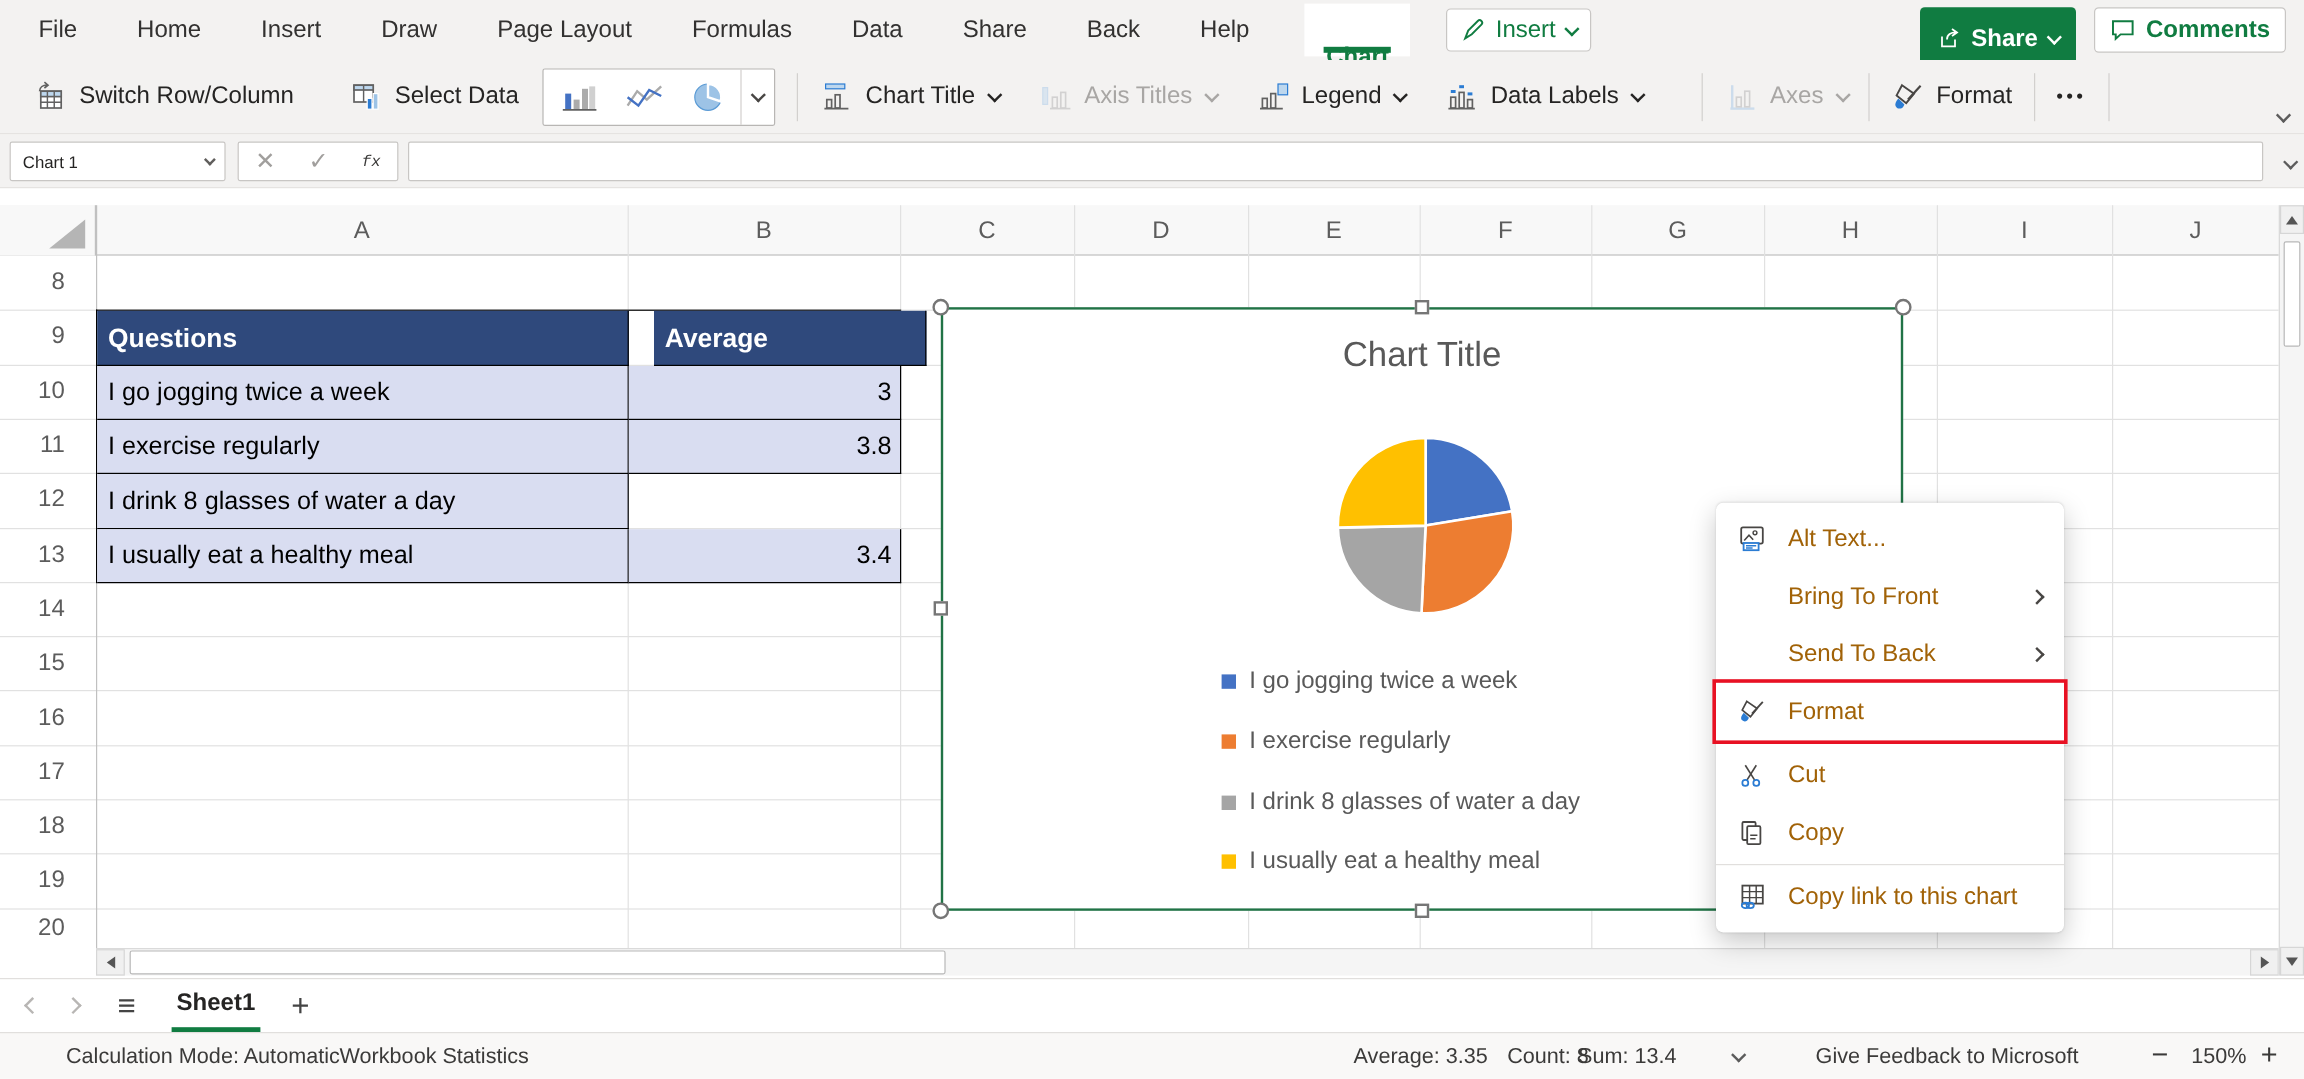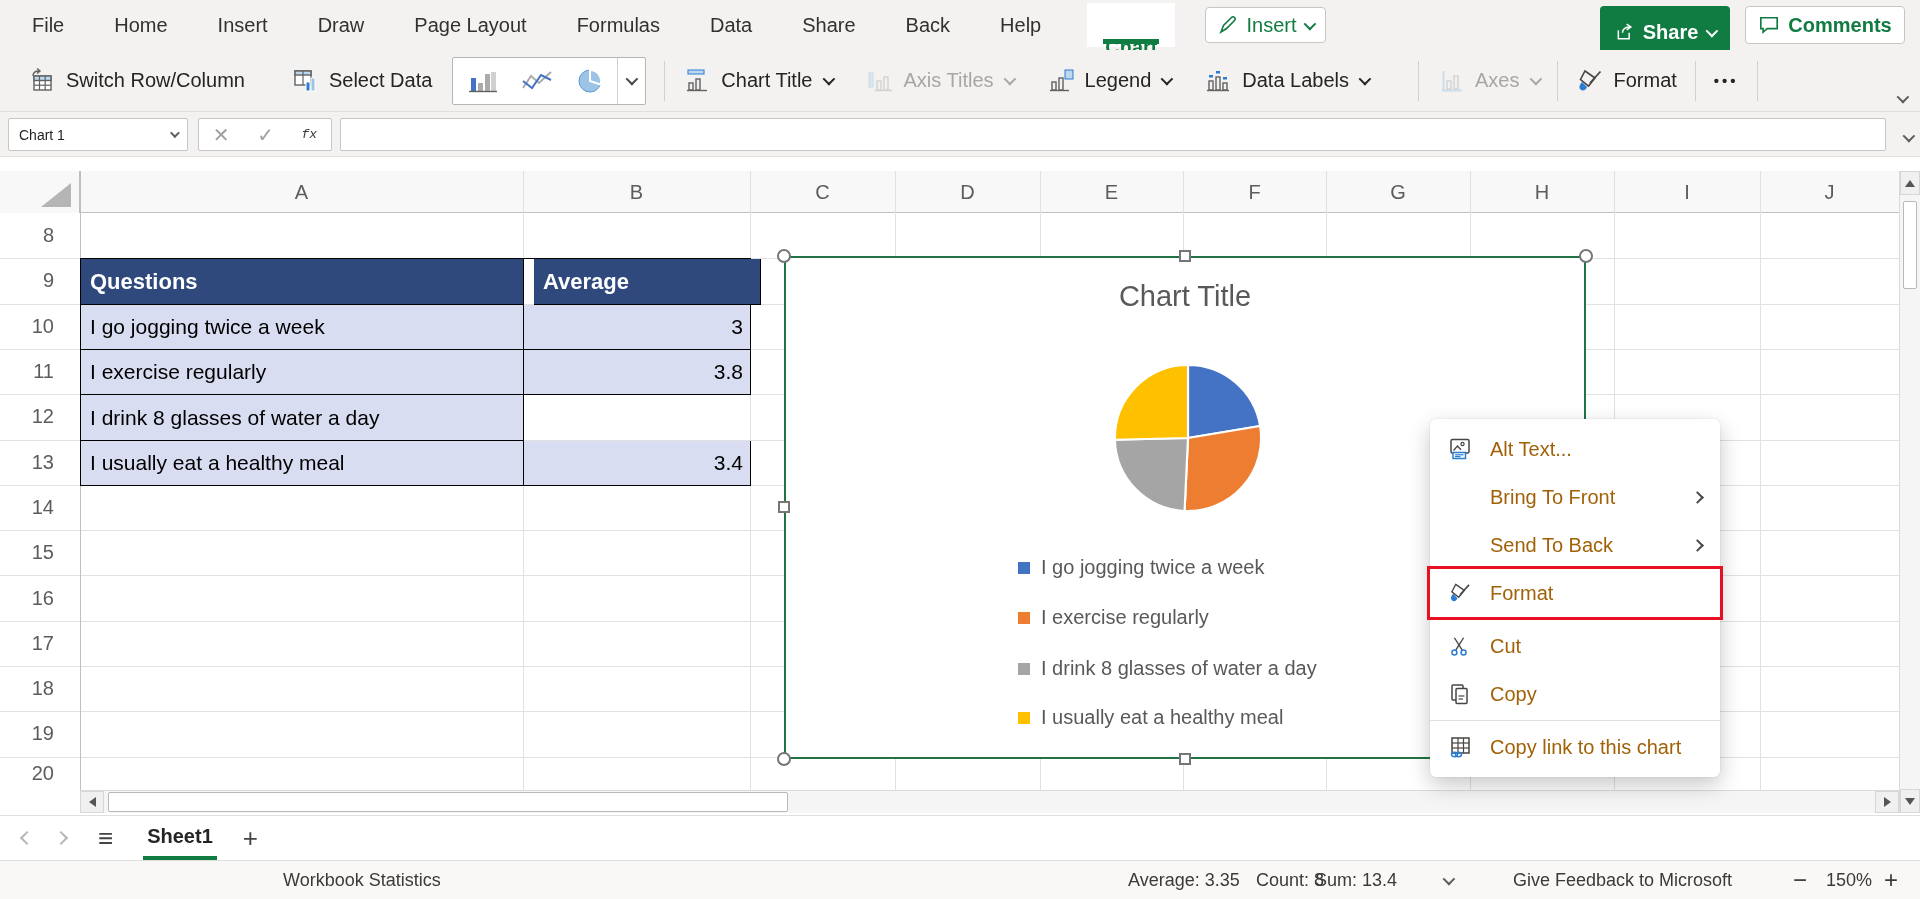--- a/index.html
+++ b/index.html
@@ -390,21 +390,21 @@
       <div class="gl-h" style="left: 0px; top: 418.4px; width: 1899px;"></div>
       <div class="gl-h" style="left: 0px; top: 463.7px; width: 1899px;"></div>
       <div class="gl-h" style="left: 0px; top: 509px; width: 1899px;"></div>
       <div class="gl-h" style="left: 0px; top: 554.3px; width: 1899px;"></div>
       <div class="gl-h" style="left: 0px; top: 599.6px; width: 1899px;"></div>
     </div>
   <div id="rowhdr-line"></div>
 
   <div id="table-wrap">
     <div class="cell hdr qa" style="left: 0px; top: 0px; width: 443px; height: 46px; background: rgb(47, 73, 124);">Questions</div>
-    <div class="cell hdr qa" style="left: 453px; top: 0px; width: 227px; height: 46px; background: rgb(47, 73, 124);">Average</div>
+    <div class="cell hdr qa" style="left: 464px; top: 0px; width: 227px; height: 46px; background: rgb(47, 73, 124);">Average</div>
 
     <div class="cell rowbg qa" style="left: 0px; top: 46px; width: 443px; height: 45px; background: rgb(217, 221, 241);">I go jogging twice a week</div>
     <div class="cell rowbg num" style="left: 443px; top: 46px; width: 227px; height: 45px; background: rgb(217, 221, 241);">3</div>
 
     <div class="cell rowbg qa" style="left: 0px; top: 91px; width: 443px; height: 45px; background: rgb(217, 221, 241);">I exercise regularly</div>
     <div class="cell rowbg num" style="left: 443px; top: 91px; width: 227px; height: 45px; background: rgb(217, 221, 241);">3.8</div>
 
     <div class="cell rowbg qa" style="left: 0px; top: 136px; width: 443px; height: 46px; background: rgb(217, 221, 241);">I drink 8 glasses of water a day</div>
 
     <div class="cell rowbg qa" style="left: 0px; top: 182px; width: 443px; height: 45px; background: rgb(217, 221, 241);">I usually eat a healthy meal</div>
@@ -566,20 +566,21 @@
   <span class="nav-chev" id="sheet-nav-prev"></span>
   <span class="nav-chev" id="sheet-nav-next"></span>
   <span id="sheet-menu">≡</span>
   <div id="sheet-tab">
     <span>Sheet1</span>
   </div>
   <span id="add-sheet">+</span>
 </div>
 
 <div id="status-bar">
+  <div class="s" style="left:55px;">Calculation Mode: Automatic</div>
   <div class="s" style="left:283px;">Workbook Statistics</div>
   <div class="s" style="left:1128px;">Average: 3.35</div>
   <div class="s" style="left:1256px;">Count: 8</div>
   <div class="s" style="left:1315px;text-align:right;">Sum: 13.4</div>
   <div class="s" style="left:1443px;">
       <span class="chev" style="color:#5C5C5C;"></span>
     </div>
   <div class="s" style="left:1513px;">Give Feedback to Microsoft</div>
   <div class="s" style="left:1793px;font-size:24px;">−</div>
   <div class="s" style="left:1826px;">150%</div>

